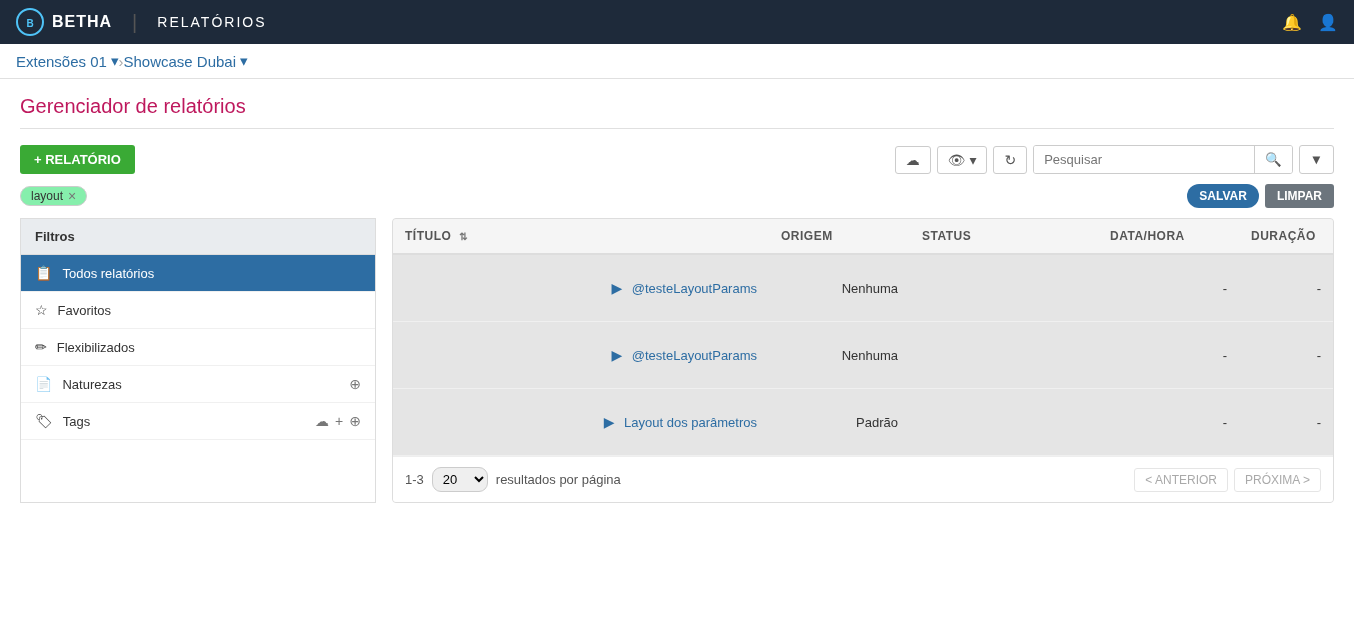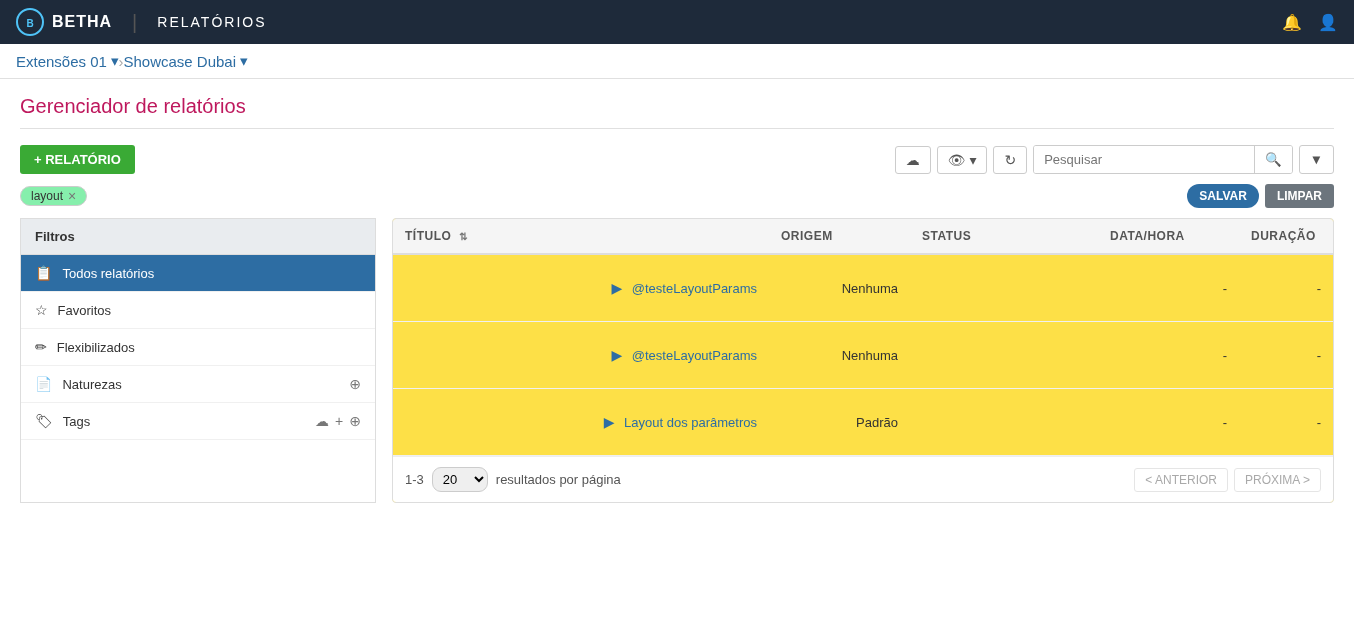--- a/index.html
+++ b/index.html
@@ -250,21 +250,21 @@
       align-items: center;
       color: #777;
       font-size: 14px;
     }
 
     
     .table-container {
       flex: 1;
       border: 1px solid #ddd;
       border-radius: 4px;
-      background: #fde047;
+      background: #e5e5e5;
       overflow: hidden;
     }
     table {
       width: 100%;
       border-collapse: collapse;
     }
     thead tr {
       background: #f5f5f5;
       border-bottom: 2px solid #ddd;
     }

